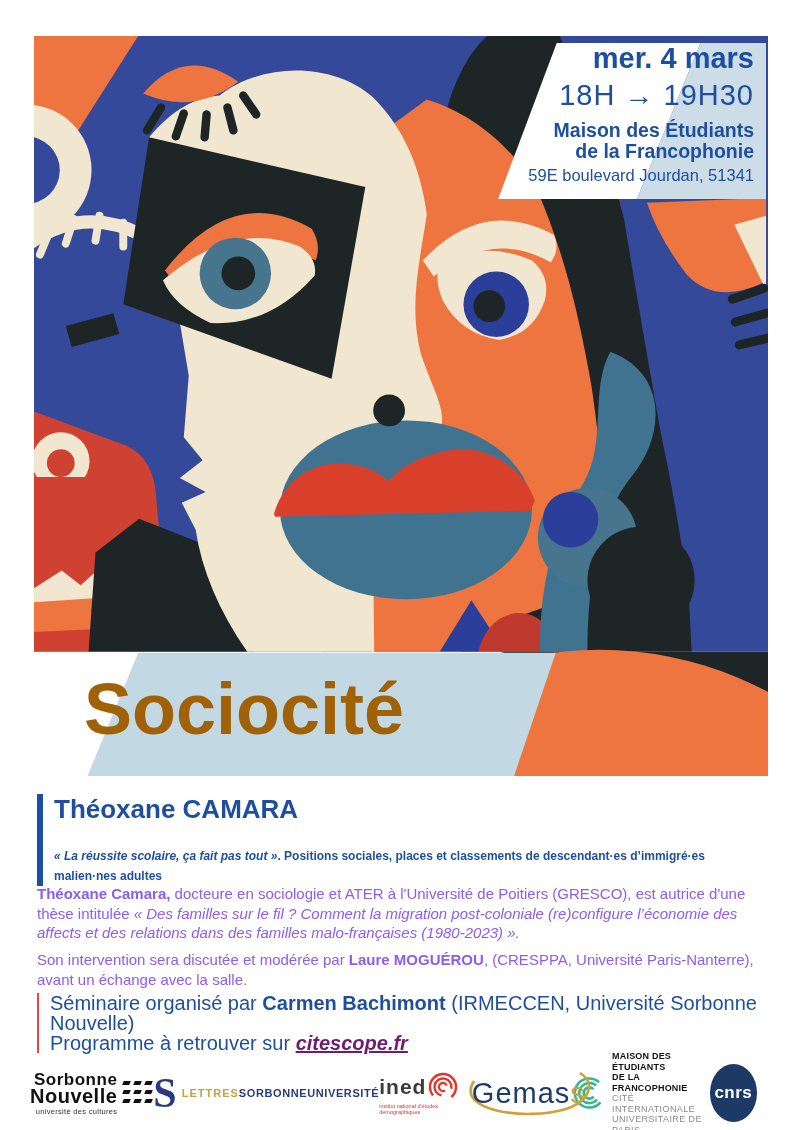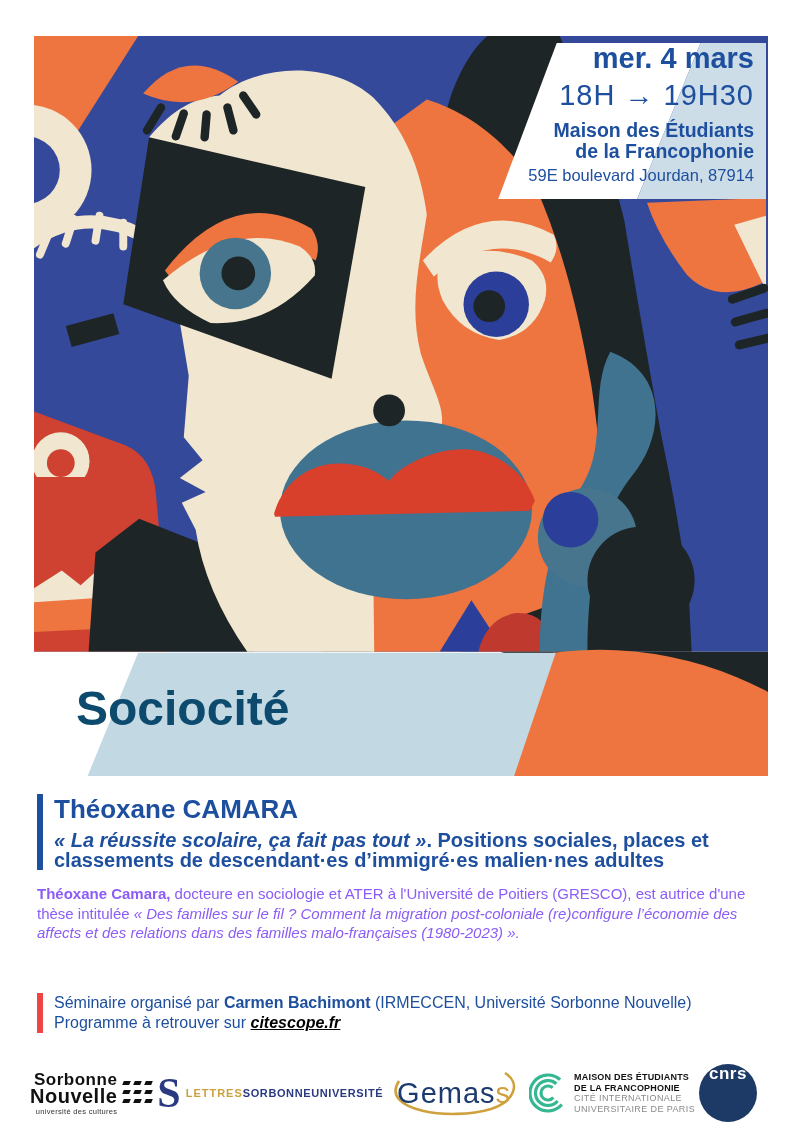--- a/index.html
+++ b/index.html
@@ -8,39 +8,39 @@
   .artwork{position:absolute;left:34px;top:36px;width:734px;height:740px;display:block;}
 
   
   .info-text{position:absolute;top:42px;right:46px;text-align:right;color:#1d4f9e;margin-left:20px;}
   .info-date{font-size:29px;font-weight:700;line-height:33px;}
   .info-time{font-size:29px;font-weight:400;line-height:40px;letter-spacing:1px;}
   .info-venue{font-size:19.5px;font-weight:700;line-height:21px;margin-top:5px;}
   .info-address{font-size:16.5px;font-weight:400;line-height:19px;margin-top:4px;}
 
   
-  .title{position:absolute;left:76px;top:664px;font-size:48px;font-weight:700;
-         color:#0c4a6e;letter-spacing:0px;line-height:90px;}
+  .title{position:absolute;left:84px;top:664px;font-size:72px;font-weight:700;
+         color:#a16207;letter-spacing:0px;line-height:90px;}
 
   
   .speaker{position:absolute;left:37px;top:794px;width:724px;border-left:6px solid #1d4f9e;
            padding-left:11px;color:#1d4f9e;}
   .speaker-name{font-size:26px;font-weight:700;line-height:30px;}
-  .speaker-sub{font-size:20px;font-weight:700;line-height:20px;margin-top:6px;width:716px;}
+  .speaker-sub{font-size:12px;font-weight:700;line-height:20px;margin-top:22px;width:716px;}
   .it{font-style:italic;}
   .b{font-weight:700;}
 
   .para{position:absolute;left:37px;width:730px;font-size:15px;line-height:19.5px;
         color:#8b5cf6;font-weight:400;}
   .para1{top:884px;}
   .para2{top:950px;}
 
-  .organizers{position:absolute;left:37px;top:993px;width:720px;border-left:6px solid #ef4444;
-              padding-left:11px;color:#1d4f9e;font-size:16px;line-height:20px;}
-  .org-link{font-weight:700;font-style:italic;text-decoration:underline;color:#000000;cursor:pointer;text-align:right;}
+  .organizers{position:absolute;left:37px;top:993px;width:720px;border-left:2px solid #ef4444;
+              padding-left:11px;color:#1d4f9e;font-size:20px;line-height:20px;}
+  .org-link{font-weight:700;font-style:italic;text-decoration:underline;color:#701a75;cursor:pointer;text-align:right;}
 
   
   .logos{position:absolute;left:30px;right:43px;top:1062px;height:62px;display:flex;
          align-items:center;justify-content:space-between;}
   .logo{display:flex;align-items:center;}
   
   .sn{gap:6px;}
   .sn-text{text-align:right;color:#111;}
   .sn-l1{font-size:17px;font-weight:700;letter-spacing:0.5px;line-height:17px;}
   .sn-l2{font-size:20px;font-weight:700;letter-spacing:0.5px;line-height:17px;}
@@ -63,21 +63,21 @@
   .gemass-name{position:absolute;left:10px;top:10px;font-size:29px;color:#1c3a6e;letter-spacing:1px;}
   .gemass-s{color:#cfa13d;}
   .gemass-swoosh{position:absolute;left:0;top:0;}
   
   .mde{gap:7px;}
   .mde-col{display:flex;flex-direction:column;}
   .mde-l1,.mde-l2{font-size:9px;font-weight:700;color:#111;line-height:10.5px;letter-spacing:0.2px;}
   .mde-l3,.mde-l4{font-size:9px;font-weight:400;color:#8a8a8a;line-height:10.5px;letter-spacing:0.4px;}
   
   .cnrs{width:58px;height:58px;border-radius:50%;background:#1d3a66;display:flex;
-        align-items:flex-start;justify-content:center;}
+        align-items:center;justify-content:center;}
   .cnrs-name{color:#fff;font-size:17px;font-weight:700;letter-spacing:0.5px;}
 </style>
 </head>
 <body>
 
 <div class="poster">
 
   <svg class="artwork" viewBox="0 0 740 745" preserveAspectRatio="none">
     <rect x="0" y="0" width="740" height="620" fill="#35499b"></rect>
 
@@ -170,32 +170,33 @@
       <polygon points="527,7 672,7 608,164 468,164" fill="#ffffff"></polygon>
       <polygon points="672,7 738,7 738,164 608,164" fill="#ccdde8"></polygon>
     </g>
   </svg>
 
   <div class="info-text">
     <div class="info-date">mer. 4 mars</div>
     <div class="info-time">18H → 19H30</div>
     <div class="info-venue">Maison des Étudiants</div>
     <div class="info-venue" style="margin-top:0;">de la Francophonie</div>
-    <div class="info-address">59E boulevard Jourdan, 87914</div>
+    <div class="info-address">59E boulevard Jourdan, 51341</div>
   </div>
 
   <div class="title">Sociocité</div>
 
   <div class="speaker">
     <div class="speaker-name">Théoxane CAMARA</div>
     <div class="speaker-sub"><span class="it">« La réussite scolaire, ça fait pas tout »</span><span>. Positions sociales, places et classements de descendant·es d’immigré·es malien·nes adultes</span></div>
   </div>
 
   <div class="para para1"><span class="b">Théoxane Camara,</span><span> docteure en sociologie et ATER à l'Université de Poitiers (GRESCO), est autrice d'une thèse intitulée </span><span class="it">« Des familles sur le fil ? Comment la migration post-coloniale (re)configure l’économie des affects et des relations dans des familles malo-françaises (1980-2023) ».</span></div>
 
+  <div class="para para2"><span>Son intervention sera discutée et modérée par </span><span class="b">Laure MOGUÉROU</span><span>, (CRESPPA, Université Paris-Nanterre), avant un échange avec la salle.</span></div>
 
   <div class="organizers">
     <div><span>Séminaire organisé par </span><span class="b">Carmen Bachimont</span><span> (IRMECCEN, Université Sorbonne Nouvelle)</span></div>
     <div><span>Programme à retrouver sur </span><a class="org-link">citescope.fr</a></div>
   </div>
 
   <div class="logos">
 
     <div class="logo sn">
       <div class="sn-text">
@@ -218,20 +219,31 @@
 
     <div class="logo lsu">
       <div class="lsu-s">S</div>
       <div class="lsu-col">
         <div class="lsu-l1">LETTRES</div>
         <div class="lsu-l2">SORBONNE</div>
         <div class="lsu-l3">UNIVERSITÉ</div>
       </div>
     </div>
 
+    <div class="logo ined">
+      <div class="ined-row">
+        <span class="ined-name">ined</span>
+        <svg width="30" height="30" viewBox="0 0 30 30">
+          <circle cx="15" cy="15" r="4" fill="none" stroke="#e63329" stroke-width="2.4" stroke-dasharray="19 7" transform="rotate(60 15 15)"></circle>
+          <circle cx="15" cy="15" r="8.5" fill="none" stroke="#e63329" stroke-width="2.4" stroke-dasharray="40 14" transform="rotate(100 15 15)"></circle>
+          <circle cx="15" cy="15" r="13" fill="none" stroke="#e63329" stroke-width="2.4" stroke-dasharray="61 21" transform="rotate(140 15 15)"></circle>
+        </svg>
+      </div>
+      <div class="ined-sub">institut national d'études démographiques</div>
+    </div>
 
     <div class="logo gemass">
       <svg class="gemass-swoosh" width="138" height="52" viewBox="0 0 138 52">
         <path d="M 12 14 C -8 44 64 54 104 42 C 128 34 134 16 118 6" fill="none" stroke="#cfa13d" stroke-width="2.6"></path>
       </svg>
       <div class="gemass-name"><span>Gemas</span><span class="gemass-s">s</span></div>
     </div>
 
     <div class="logo mde">
       <svg width="38" height="46" viewBox="0 0 38 46">

